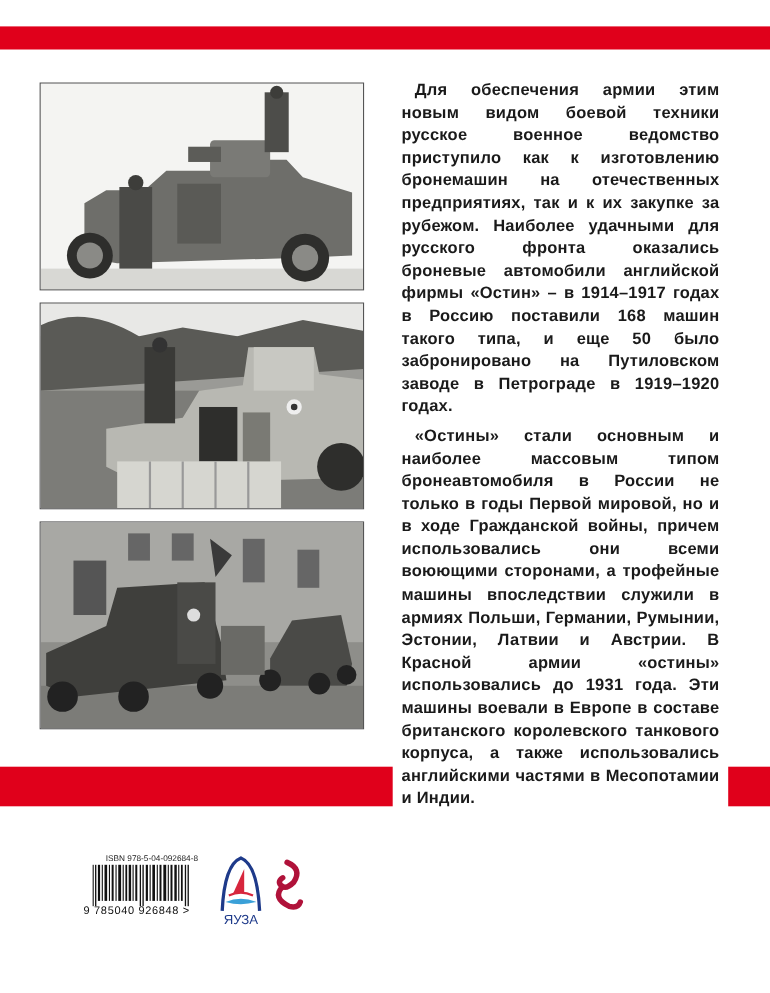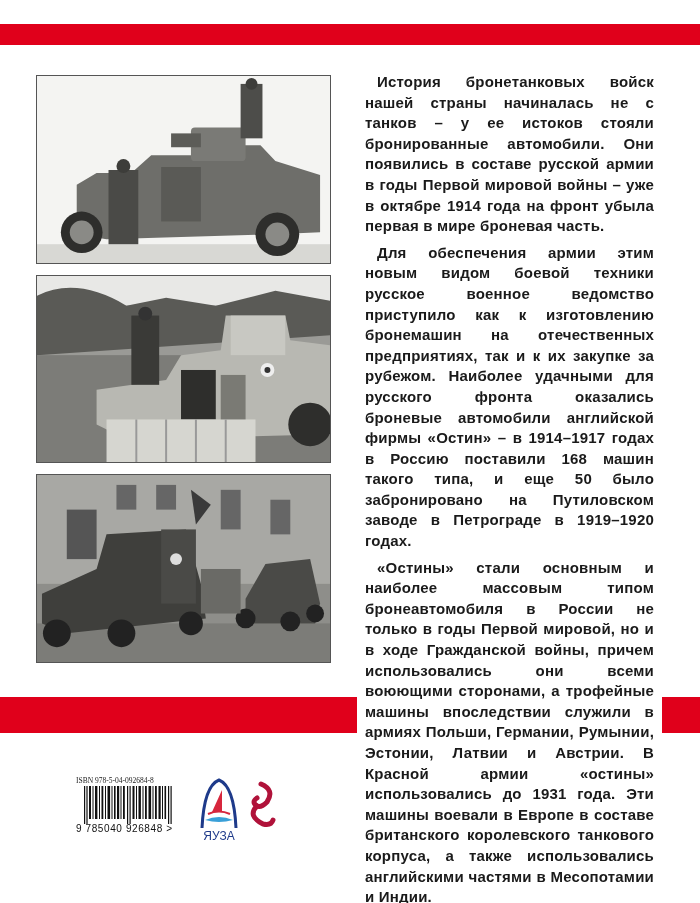--- a/index.html
+++ b/index.html
@@ -40,22 +40,22 @@
     color: #1a1a1a;
     text-align: justify;
     text-indent: 12px;
     letter-spacing: 0.2px;
   }
 
   .isbn-block {
     position: absolute; left: 76px; top: 776px; width: 104px;
   }
   .isbn-label {
-    font-size: 7.5px; color: #222; text-align: left; letter-spacing: 0;
-    font-family: Liberation Serif, serif; line-height: 9px;
+    font-size: 7.5px; color: #222; text-align: right; letter-spacing: 0;
+    font-family: Liberation Sans, sans-serif; line-height: 9px;
   }
   .barcode { display: block; margin: 1px 0 0 8px; }
   .isbn-digits {
     font-size: 10px; color: #111; font-family: "Liberation Sans", sans-serif;
     letter-spacing: 0.6px; line-height: 11px; margin-top: -1px;
   }
   .logo-yuza { position: absolute; left: 196px; top: 776px; width: 46px; height: 70px; }
   .logo-eksmo { position: absolute; left: 249px; top: 780px; width: 30px; height: 50px; }
 </style>
 </head>
@@ -133,21 +133,20 @@
 
     <path d="M210 125 L230 90 L275 85 L285 130 L280 150 L210 150 Z" fill="#4a4a47"></path>
     <circle cx="210" cy="145" r="10" fill="#222"></circle>
     <circle cx="255" cy="148" r="10" fill="#222"></circle>
     <circle cx="280" cy="140" r="9" fill="#222"></circle>
     <rect x="165" y="95" width="40" height="45" fill="#6a6a66"></rect>
   </svg>
 </div>
 
 <div class="text-col">
-  <p>История бронетанковых войск нашей страны начиналась не с танков – у ее истоков стояли бронированные автомобили. Они появились в составе русской армии в годы Первой мировой войны – уже в октябре 1914 года на фронт убыла первая в мире броневая часть.</p>
   <p>Для обеспечения армии этим новым видом боевой техники русское военное ведомство приступило как к изготовлению бронемашин на отечественных предприятиях, так и к их закупке за рубежом. Наиболее удачными для русского фронта оказались броневые автомобили английской фирмы «Остин» – в 1914–1917 годах в Россию поставили 168 машин такого типа, и еще 50 было забронировано на Путиловском заводе в Петрограде в 1919–1920 годах.</p>
   <p>«Остины» стали основным и наиболее массовым типом бронеавтомобиля в России не только в годы Первой мировой, но и в ходе Гражданской войны, причем использовались они всеми воюющими сторонами, а трофейные машины впоследствии служили в армиях Польши, Германии, Румынии, Эстонии, Латвии и Австрии. В Красной армии «остины» использовались до 1931 года. Эти машины воевали в Европе в составе британского королевского танкового корпуса, а также использовались английскими частями в Месопотамии и Индии.</p>
 
 </div>
 
 <div class="isbn-block">
   <div class="isbn-label">ISBN 978-5-04-092684-8</div>
   <svg class="barcode" width="90" height="38" viewBox="0 0 90 38">
     <g fill="#111">
       <rect x="0" y="0" width="1.2" height="38"></rect>

